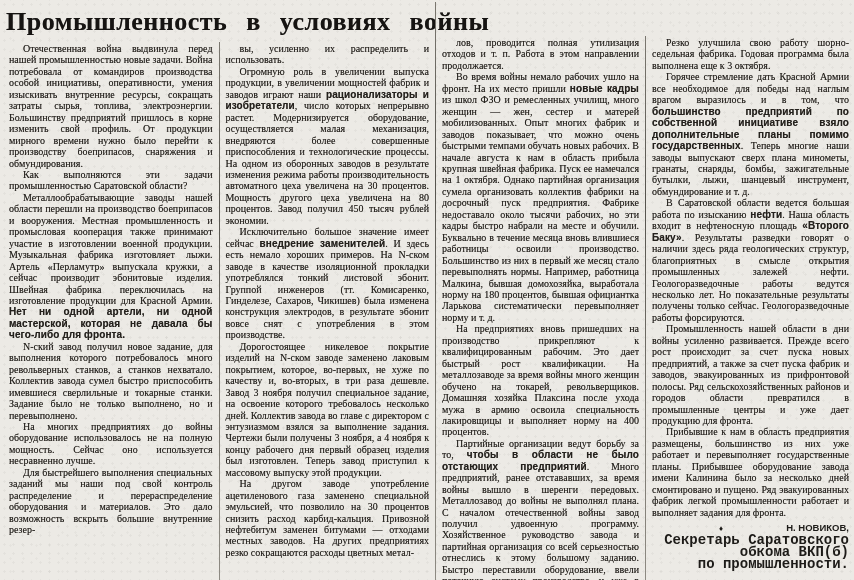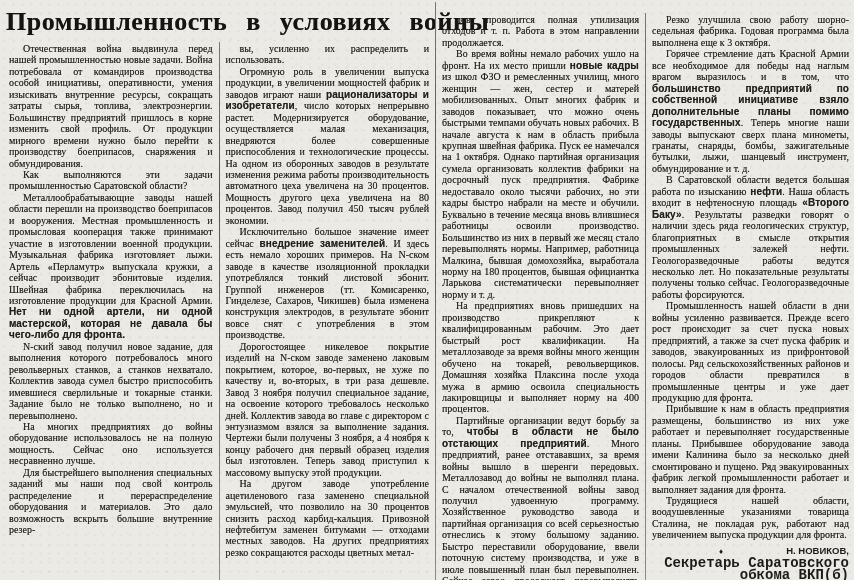--- a/index.html
+++ b/index.html
@@ -45,20 +45,21 @@
     flex: 1;
     display: flex;
     overflow: hidden;
     justify-content: flex-end;
   }
   .right-half {
     flex: 1;
     display: flex;
     overflow: hidden;
     padding-top: 13px;
+    margin-top: 23px;
   }
   .colwrap {
     flex: 1;
     overflow: hidden;
     padding: 1px 5px 2px 5px;
   }
   .rule {
     width: 1px;
     background: linear-gradient(#7a776f, #55534d 30%, #7a776f 70%, #8d8a82);
     flex: 0 0 1px;
@@ -139,21 +140,20 @@
         <p class="para"><span>Партийные организации ведут борьбу за то, </span><span class="bold-run">чтобы в области не было отстающих предприятий</span><span>. Много предприятий, ранее отстававших, за время войны вышло в шеренги передовых. Металлозавод до войны не выполнял плана. С началом отечественной войны завод получил удвоенную программу. Хозяйственное руководство завода и партийная организация со всей серьезностью отнеслись к этому большому заданию. Быстро переставили оборудование, ввели поточную систему производства, и уже в июле повышенный план был перевыполнен. Сейчас завод продолжает перевыполнять задания.</span></p>
       </div>
     <div class="rule"></div>
     <div class="colwrap">
       <div class="col-body">
           <p class="para"><span>Резко улучшила свою работу шорно-седельная фабрика. Годовая программа была выполнена еще к 3 октября.</span></p>
           <p class="para"><span>Горячее стремление дать Красной Армии все необходимое для победы над наглым врагом выразилось и в том, что </span><span class="bold-run">большинство предприятий по собственной инициативе взяло дополнительные планы помимо государственных</span><span>. Теперь многие наши заводы выпускают сверх плана минометы, гранаты, снаряды, бомбы, зажигательные бутылки, лыжи, шанцевый инструмент, обмундирование и т. д.</span></p>
           <p class="para"><span>В Саратовской области ведется большая работа по изысканию </span><span class="bold-run">нефти</span><span>. Наша область входит в нефтеносную площадь </span><span class="bold-run">«Второго Баку»</span><span>. Результаты разведки говорят о наличии здесь ряда геологических структур, благоприятных в смысле открытия промышленных залежей нефти. Геологоразведочные работы ведутся несколько лет. Но показательные результаты получены только сейчас. Геологоразведочные работы форсируются.</span></p>
           <p class="para"><span>Промышленность нашей области в дни войны усиленно развивается. Прежде всего рост происходит за счет пуска новых предприятий, а также за счет пуска фабрик и заводов, эвакуированных из прифронтовой полосы. Ряд сельскохозяйственных районов и городов области превратился в промышленные центры и уже дает продукцию для фронта.</span></p>
           <p class="para"><span>Прибывшие к нам в область предприятия размещены, большинство из них уже работает и перевыполняет государственные планы. Прибывшее оборудование завода имени Калинина было за несколько дней смонтировано и пущено. Ряд эвакуированных фабрик легкой промышленности работает и выполняет задания для фронта.</span></p>
-          <p class="para"><span>Трудящиеся нашей области, воодушевленные указаниями товарища Сталина, не покладая рук, работают над увеличением выпуска продукции для фронта.</span></p>
         </div>
       <div class="signature">
         <div class="sig-top">
           <span class="sig-bullet">♦</span>
           <span>Н. НОВИКОВ,</span>
         </div>
         <div class="sig-role">Секретарь Саратовского обкома ВКП(б)</div>
         <div class="sig-role">по промышленности.</div>
       </div>
     </div>

